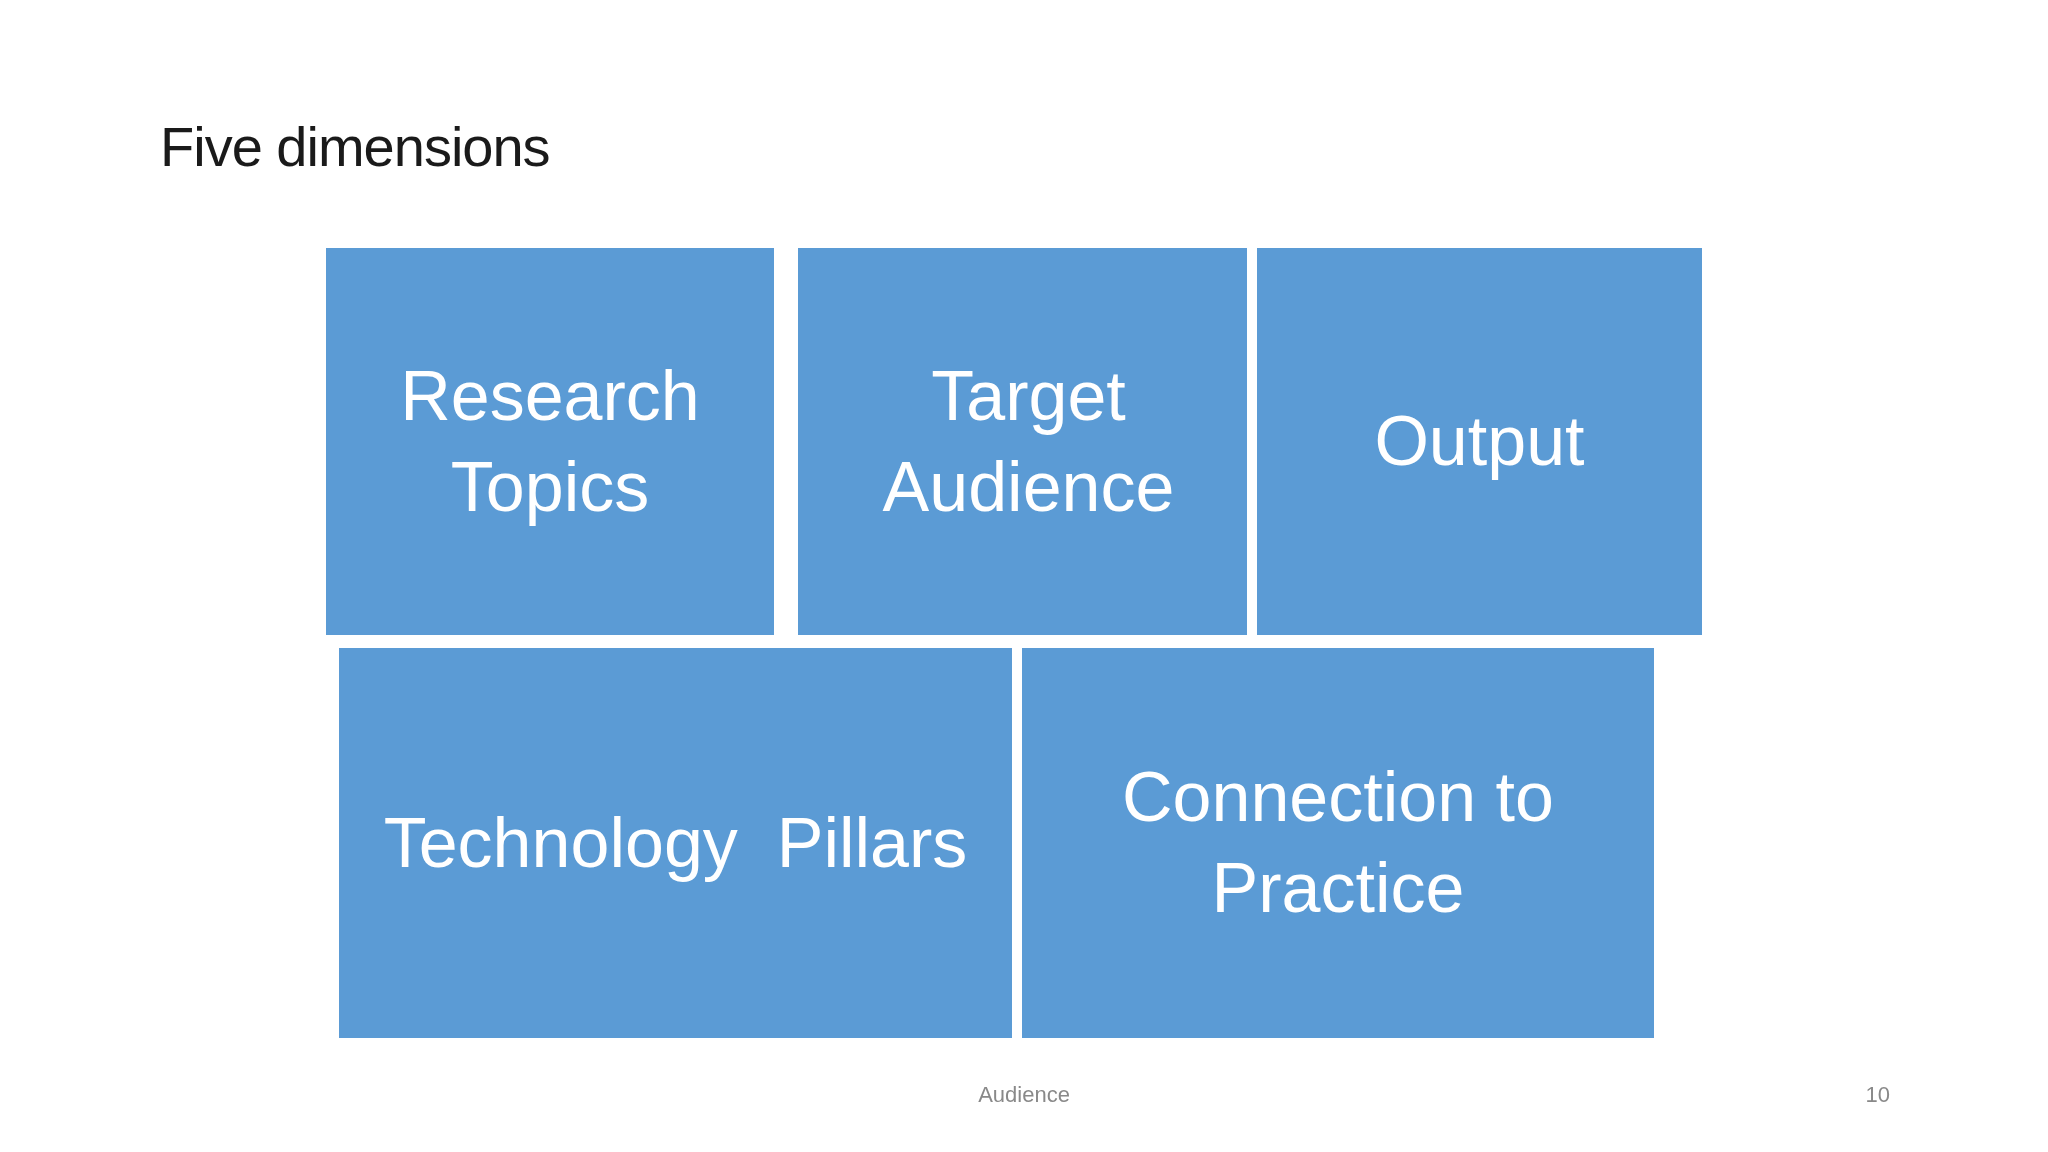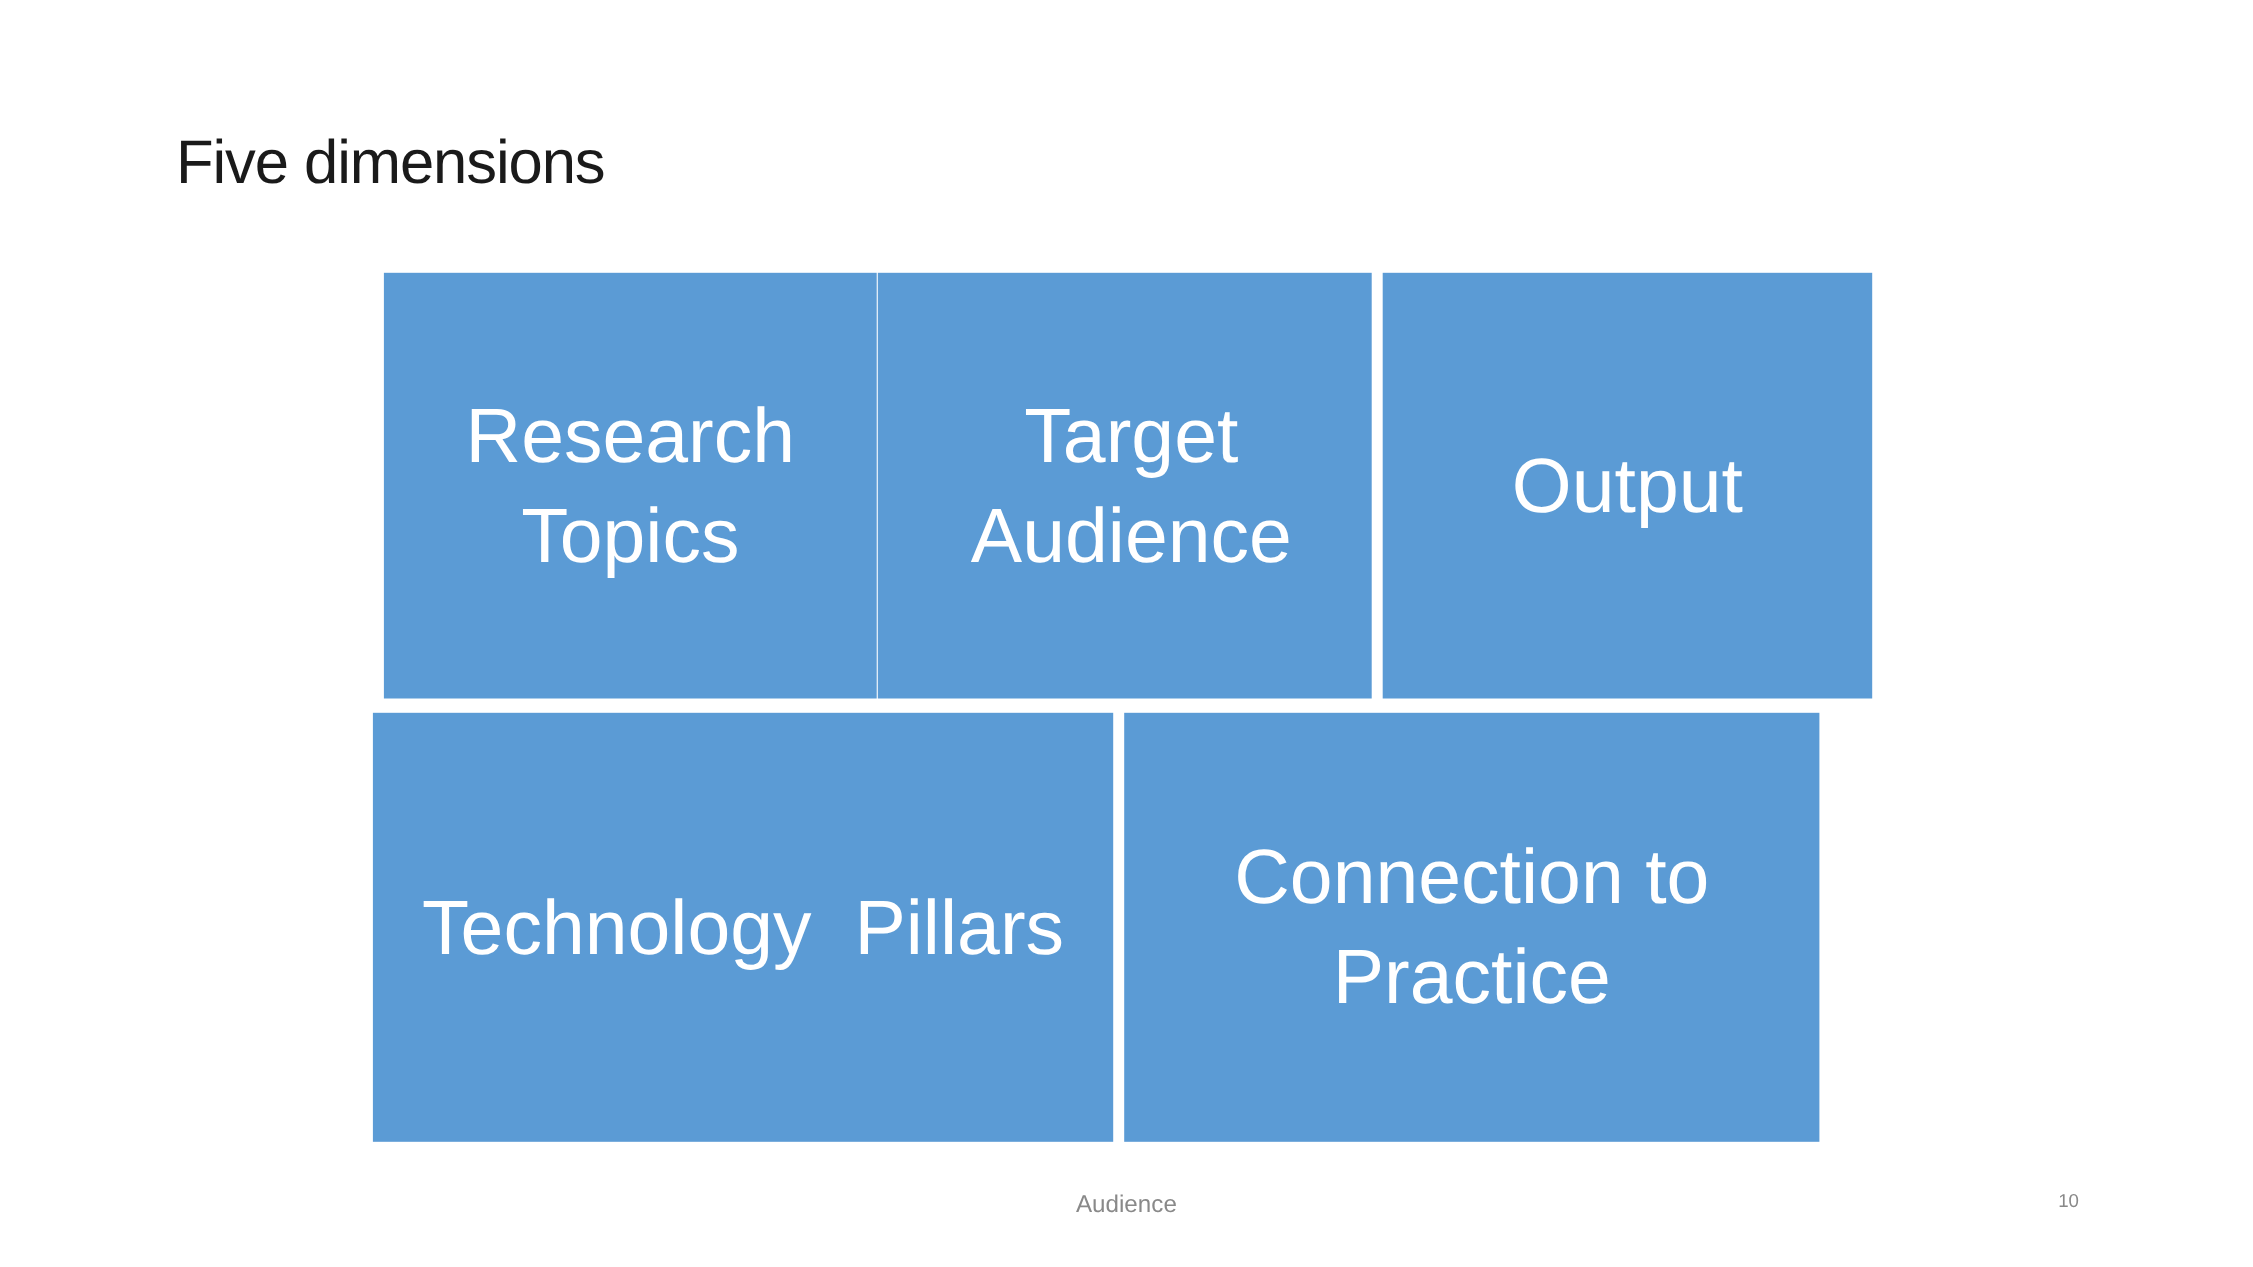--- a/index.html
+++ b/index.html
@@ -30,33 +30,33 @@
   .box{
     position:absolute;
     background:var(--box-fill);
     color:var(--box-text);
     display:flex;align-items:center;justify-content:center;
     text-align:center;
     font-size:70px;line-height:1.3;
     white-space:pre-wrap;
     padding:0 20px;
   }
-  .box1{left:349px;top:248px;width:448px;height:387px;}
+  .box1{left:326px;top:248px;width:448px;height:387px;}
   .box2{left:798px;top:248px;width:449px;height:387px;padding-left:32px;}
   .box3{left:1257px;top:248px;width:445px;height:387px;}
   .box4{left:339px;top:648px;width:673px;height:390px;}
   .box5{left:1022px;top:648px;width:632px;height:390px;}
   .footer-center{
     position:absolute;left:0;top:1082px;width:2048px;
     text-align:center;
     font-size:22px;color:var(--footer-text);
   }
   .footer-page-number{
     position:absolute;right:158px;top:1082px;
-    font-size:17px;color:var(--footer-text);
+    font-size:22px;color:var(--footer-text);
     text-align:left;
   }
 </style>
 </head>
 <body>
 
 <div class="slide">
 
   <h1 class="slide-title">Five dimensions</h1>
 

